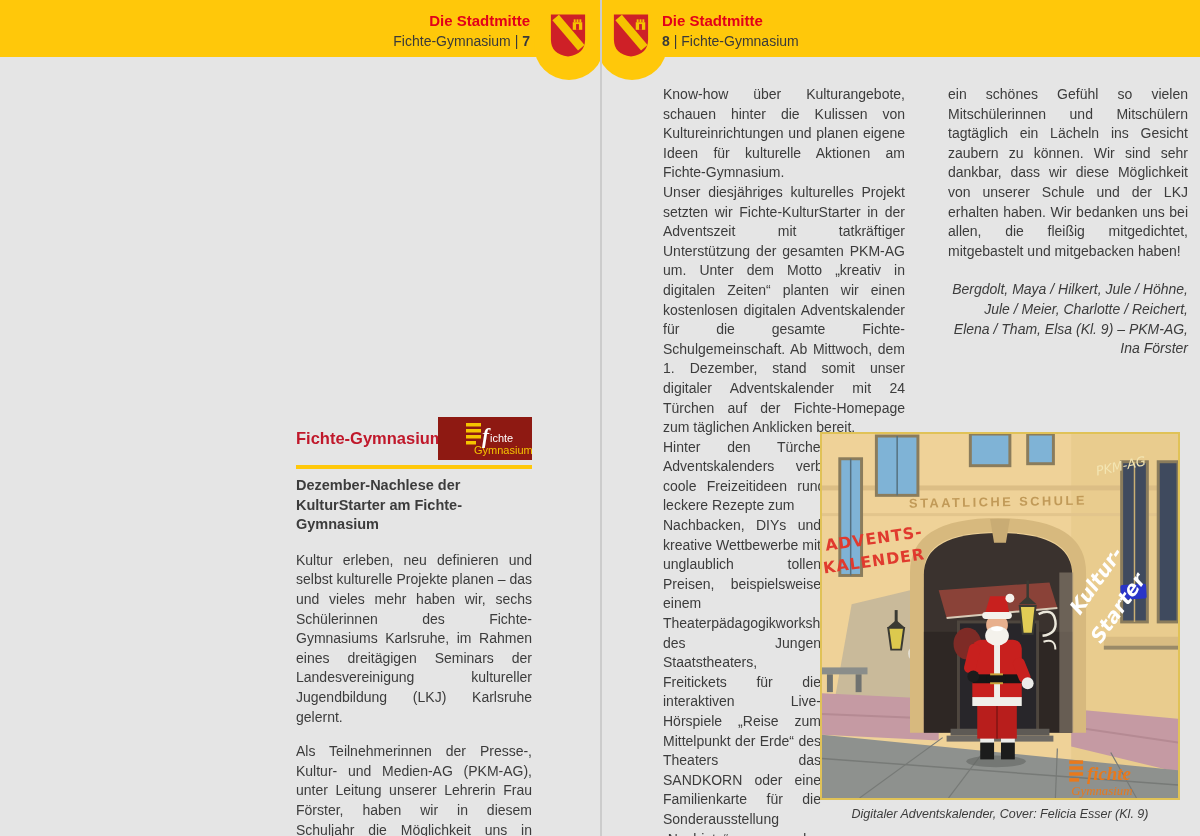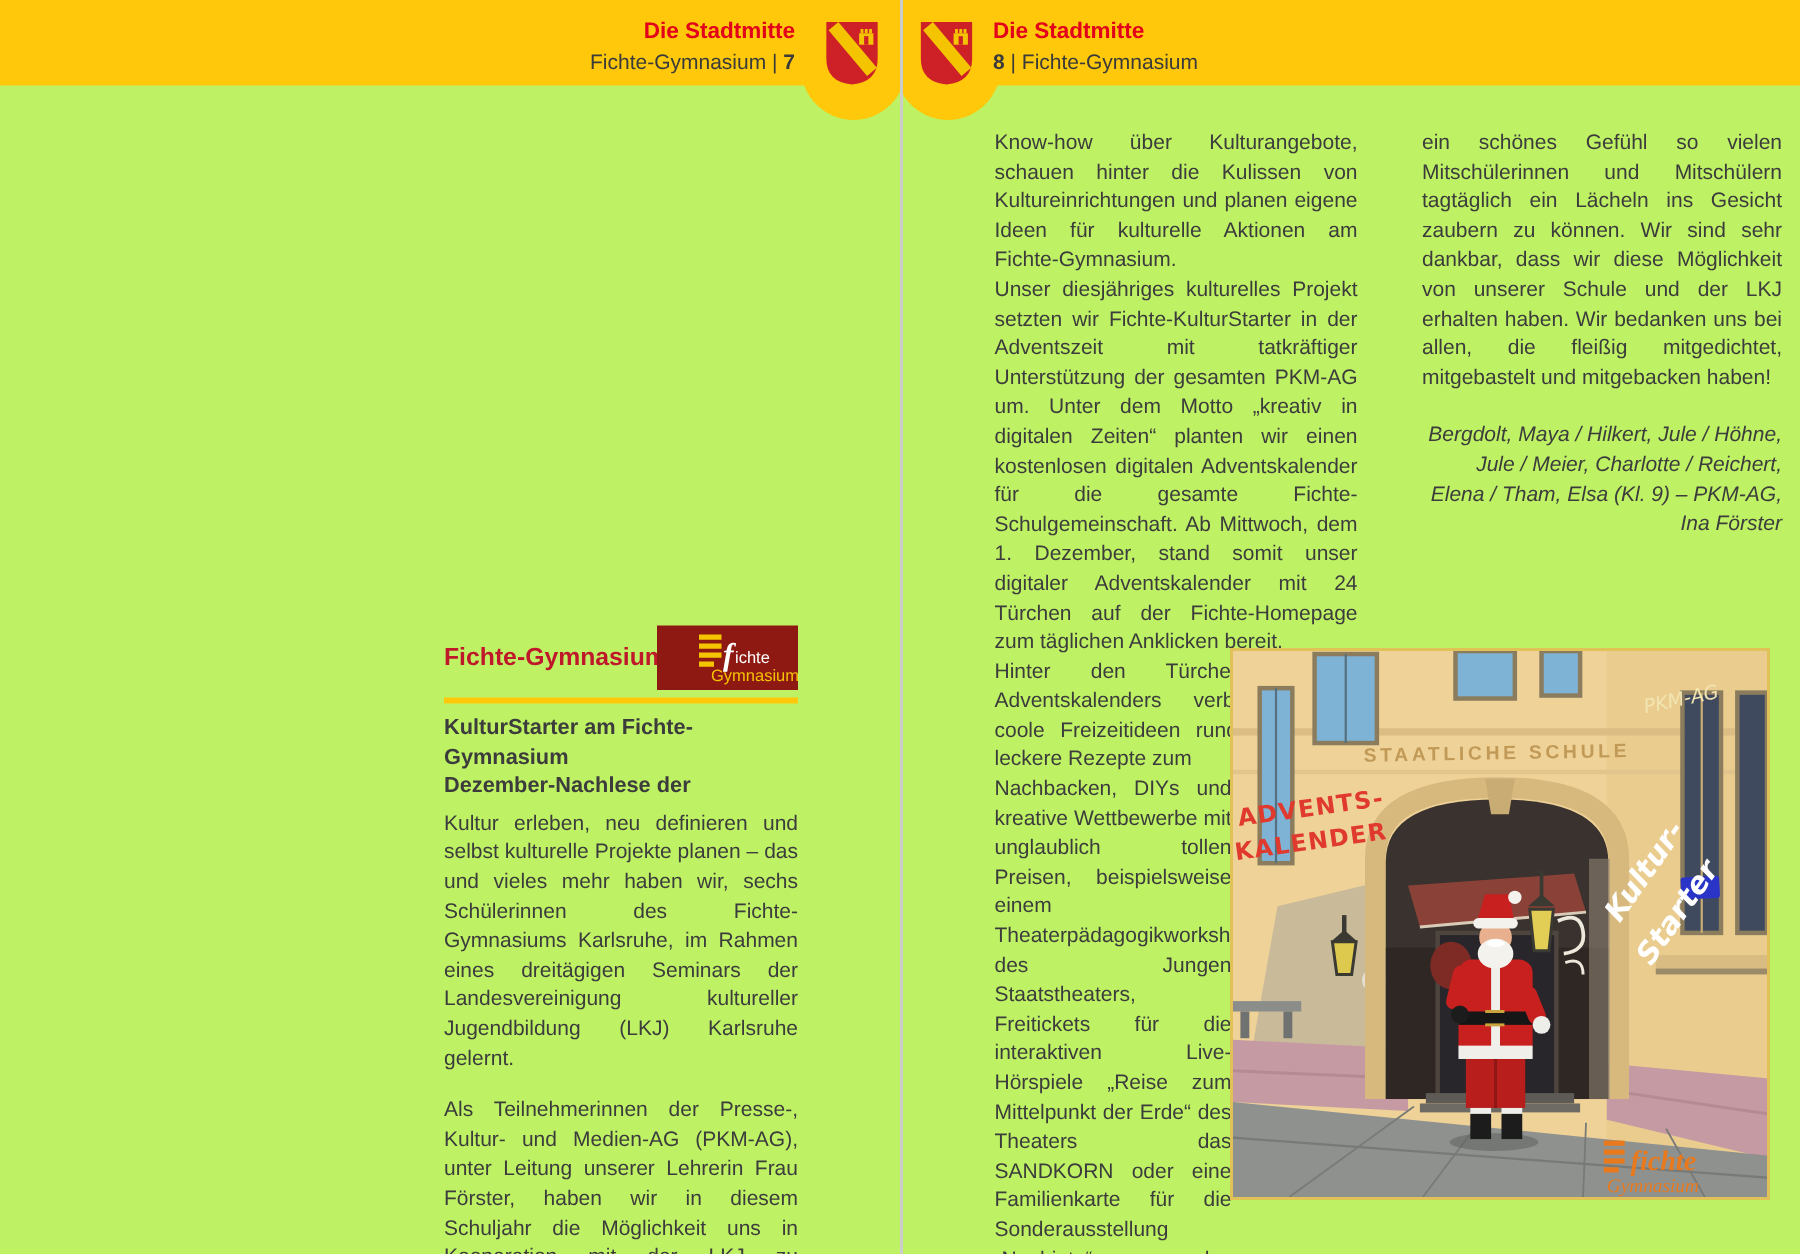--- a/index.html
+++ b/index.html
@@ -1,17 +1,17 @@
 <!DOCTYPE html>
 <html lang="de"><head>
 <meta charset="utf-8">
 <style>
   html,body{margin:0;padding:0;}
   body{font-family:"Liberation Sans","DejaVu Sans",sans-serif;background:#ffffff;}
-  .page{position:relative;width:1200px;height:836px;background:#bef264;overflow:hidden;}
+  .page{position:relative;width:1200px;height:836px;background:#e5e5e5;overflow:hidden;}
 
   
   .header-bar{position:absolute;left:0;top:0;width:1200px;height:57px;background:#FFC80A;}
   .bump{position:absolute;width:70px;height:70px;border-radius:50%;background:#FFC80A;top:10px;}
   .bump.left{left:534px;}
   .bump.right{left:597px;}
   .spine{position:absolute;left:600px;top:0;width:2px;height:836px;background:#cccccc;z-index:5;}
   .shield{position:absolute;top:13px;width:38px;height:45px;z-index:6;}
   .shield.left{left:549px;}
   .shield.right{left:612px;}
@@ -26,21 +26,21 @@
   .body-text{font-size:14px;line-height:19.6px;color:#3c3c3c;text-align:justify;hyphens:auto;}
   .body-text p{margin:0;}
 
   
   .article-left{position:absolute;left:296px;top:419px;width:236px;}
   .section-head{position:relative;height:44px;}
   .section-title{color:#C0182B;font-weight:bold;font-size:16.5px;padding-top:10px;}
   .logo-box{position:absolute;right:0;top:-2px;width:94px;height:43px;background:#8E1912;}
   .yellow-rule{height:4px;background:#FFC80A;margin-top:2px;margin-bottom:7px;}
   .art-title{font-weight:bold;font-size:14.5px;line-height:19.6px;color:#3c3c3c;}
-  .article-left .p1{margin-top:4px;}
+  .article-left .p1{margin-top:16px;}
   .article-left .p2{margin-top:15px;}
 
   
   .colA{position:absolute;left:663px;top:85px;width:242px;}
   .colA .narrow{width:158px;}
   .colB{position:absolute;left:948px;top:85px;width:240px;}
   .byline{margin-top:19px;font-style:italic;text-align:right;font-size:14px;line-height:19.6px;color:#3c3c3c;}
 
   
   .figure{position:absolute;left:820px;top:432px;width:360px;height:368px;border:2px solid #E0C257;box-sizing:border-box;background:#EFD298;}
@@ -100,22 +100,22 @@
               <rect x="28" y="18" width="15" height="3.5"></rect>
               <rect x="28" y="24" width="10" height="3.5"></rect>
             </g>
           <text x="44" y="26" font-size="21" font-style="italic" font-weight="bold" fill="#ffffff" font-family="Liberation Serif, serif">f</text>
           <text x="52" y="25" font-size="11" fill="#ffffff">ichte</text>
           <text x="36" y="37" font-size="11" fill="#F5C400">Gymnasium</text>
         </svg>
       </div>
     </div>
     <div class="yellow-rule"></div>
+    <div class="art-title">Dezember-Nachlese der</div>
     <div class="art-title">KulturStarter am Fichte-Gymnasium</div>
-    <div class="art-title">Dezember-Nachlese der</div>
     <div class="body-text">
       <p class="p1">Kultur erleben, neu definieren und selbst kulturelle Projekte planen – das und vieles mehr haben wir, sechs Schülerinnen des Fichte-Gymnasiums Karlsruhe, im Rahmen eines dreitägigen Seminars der Landesvereinigung kultureller Jugendbildung (LKJ) Karlsruhe gelernt.</p>
       <p class="p2">Als Teilnehmerinnen der Presse-, Kultur- und Medien-AG (PKM-AG), unter Leitung unserer Lehrerin Frau Förster, haben wir in diesem Schuljahr die Möglichkeit uns in Kooperation mit der LKJ zu Schülermentorinnen kultureller Bildung, sogenannten KulturStartern, ausbilden zu lassen. Gemeinsam mit anderen Jugendlichen lernen wir Kultur hautnah kennen und werden von Kulturprofis begleitet. Wir bekommen Tipps und das nötige</p>
     </div>
   </div>
 
   <div class="colA body-text">
     <div class="wide">
       <p>Know-how über Kulturangebote, schauen hinter die Kulissen von Kultureinrichtungen und planen eigene Ideen für kulturelle Aktionen am Fichte-Gymnasium.</p>
       <p>Unser diesjähriges kulturelles Projekt setzten wir Fichte-KulturStarter in der Adventszeit mit tatkräftiger Unterstützung der gesamten PKM-AG um. Unter dem Motto „kreativ in digitalen Zeiten“ planten wir einen kostenlosen digitalen Adventskalender für die gesamte Fichte-Schulgemeinschaft. Ab Mittwoch, dem 1. Dezember, stand somit unser digitaler Adventskalender mit 24 Türchen auf der Fichte-Homepage zum täglichen Anklicken bereit.</p>
@@ -252,14 +252,15 @@
             <rect x="250" y="330" width="14" height="3.5"></rect>
             <rect x="250" y="336" width="14" height="3.5"></rect>
             <rect x="250" y="342" width="14" height="3.5"></rect>
             <rect x="250" y="348" width="10" height="3.5"></rect>
           </g>
         <text x="268" y="350" font-size="19" font-style="italic" font-weight="bold" fill="#E8791C" font-family="Liberation Serif, serif">fichte</text>
         <text x="252" y="365" font-size="13" font-style="italic" fill="#E8791C" font-family="Liberation Serif, serif">Gymnasium</text>
       </g>
     </svg>
   </div>
+  <div class="caption">Digitaler Adventskalender, Cover: Felicia Esser (Kl. 9)</div>
 
 </div>
 
 </body></html>

